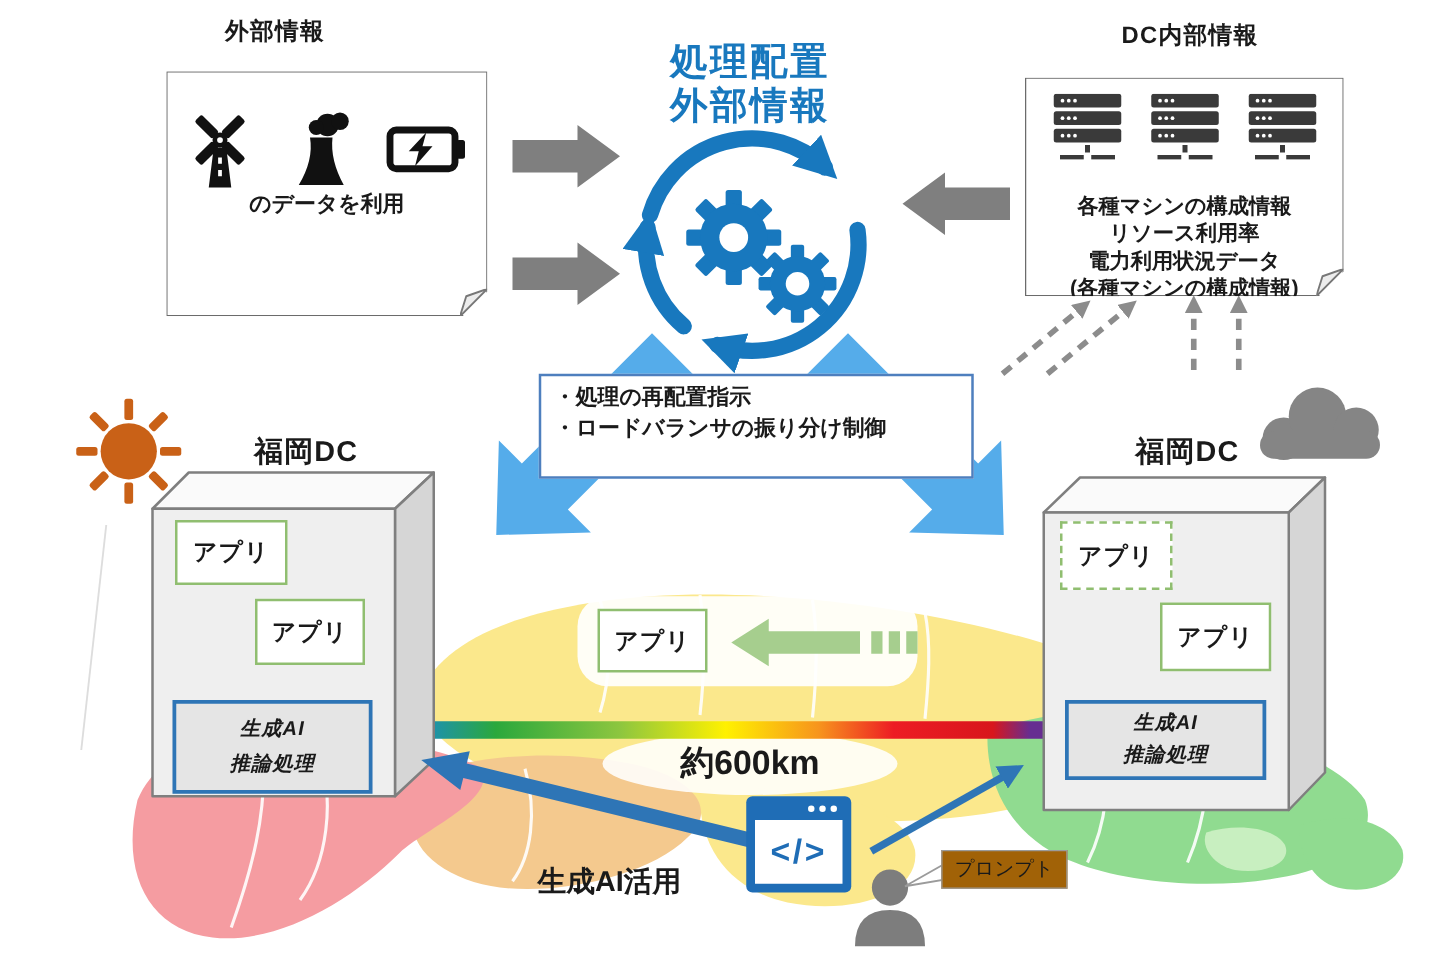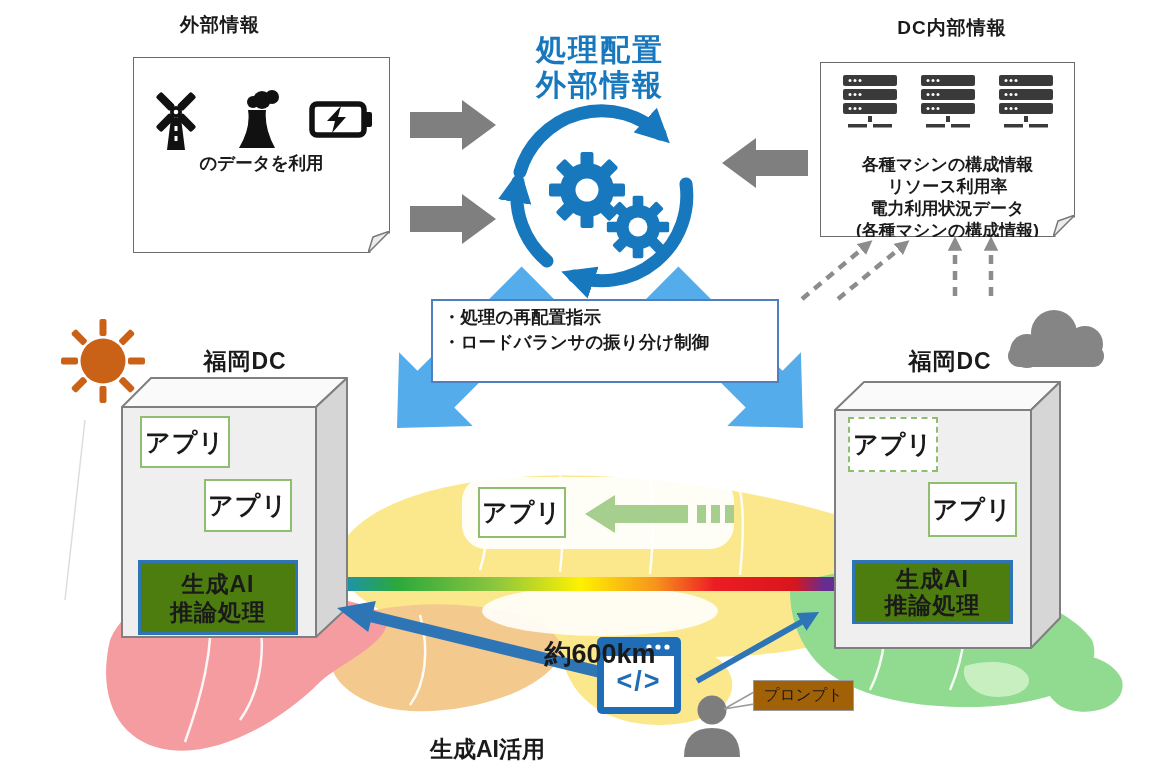--- a/index.html
+++ b/index.html
@@ -14,24 +14,24 @@
     background:#fff;border:1.6px solid #6b6b6b;box-sizing:border-box;
     clip-path:polygon(0 0,100% 0,100% calc(100% - 20px),calc(100% - 20px) 100%,0 100%);
   }
   .fold{position:absolute;right:-1px;bottom:-1px;}
   .sec-title{font-weight:bold;font-size:19px;text-align:center;letter-spacing:1px;}
   .opt-title{font-weight:bold;font-size:30px;line-height:35px;color:#1878BE;text-align:center;letter-spacing:2px;}
   .note-line{font-weight:bold;font-size:17.5px;line-height:22.5px;text-align:center;}
   .ctl-box{background:#fff;border:2px solid #4E7FBE;box-sizing:border-box;padding:4px 10px;}
   .ctl-line{font-weight:bold;font-size:17.5px;line-height:25px;white-space:nowrap;}
   .dc-label{font-weight:bold;font-size:23px;text-align:center;letter-spacing:1px;}
-  .app-box{background:#fff;border:2.5px solid #90BE70;box-sizing:border-box;font-weight:bold;font-size:25px;letter-spacing:1px;text-align:center;}
+  .app-box{background:#fff;border:2.5px solid #90BE70;box-sizing:border-box;font-weight:bold;font-size:19px;letter-spacing:1px;text-align:center;}
   .app-box.dashed{border-style:dashed;}
-  .ai-box{background:#4d7c0f;border:3px solid #2E75B6;box-sizing:border-box;font-weight:bold;font-size:23px;line-height:28px;letter-spacing:1px;}
-  .big-label{font-weight:bold;text-align:center;margin-top:44px;}
+  .ai-box{background:#e5e5e5;border:3px solid #2E75B6;box-sizing:border-box;font-weight:bold;font-size:16px;line-height:28px;letter-spacing:1px;font-style:italic;}
+  .big-label{font-weight:bold;text-align:center;}
   .bubble{background:#a16207;border:1.6px solid #9B9B9B;box-sizing:border-box;font-size:15.5px;}
   .code-text{font-weight:bold;font-size:27px;color:#1F6DB6;letter-spacing:2px;}
 </style>
 </head>
 <body>
 
 <div id="stage">
 
   <svg class="layer" width="1157" height="772" viewBox="0 0 1157 772" style="z-index:0">
     <defs>

